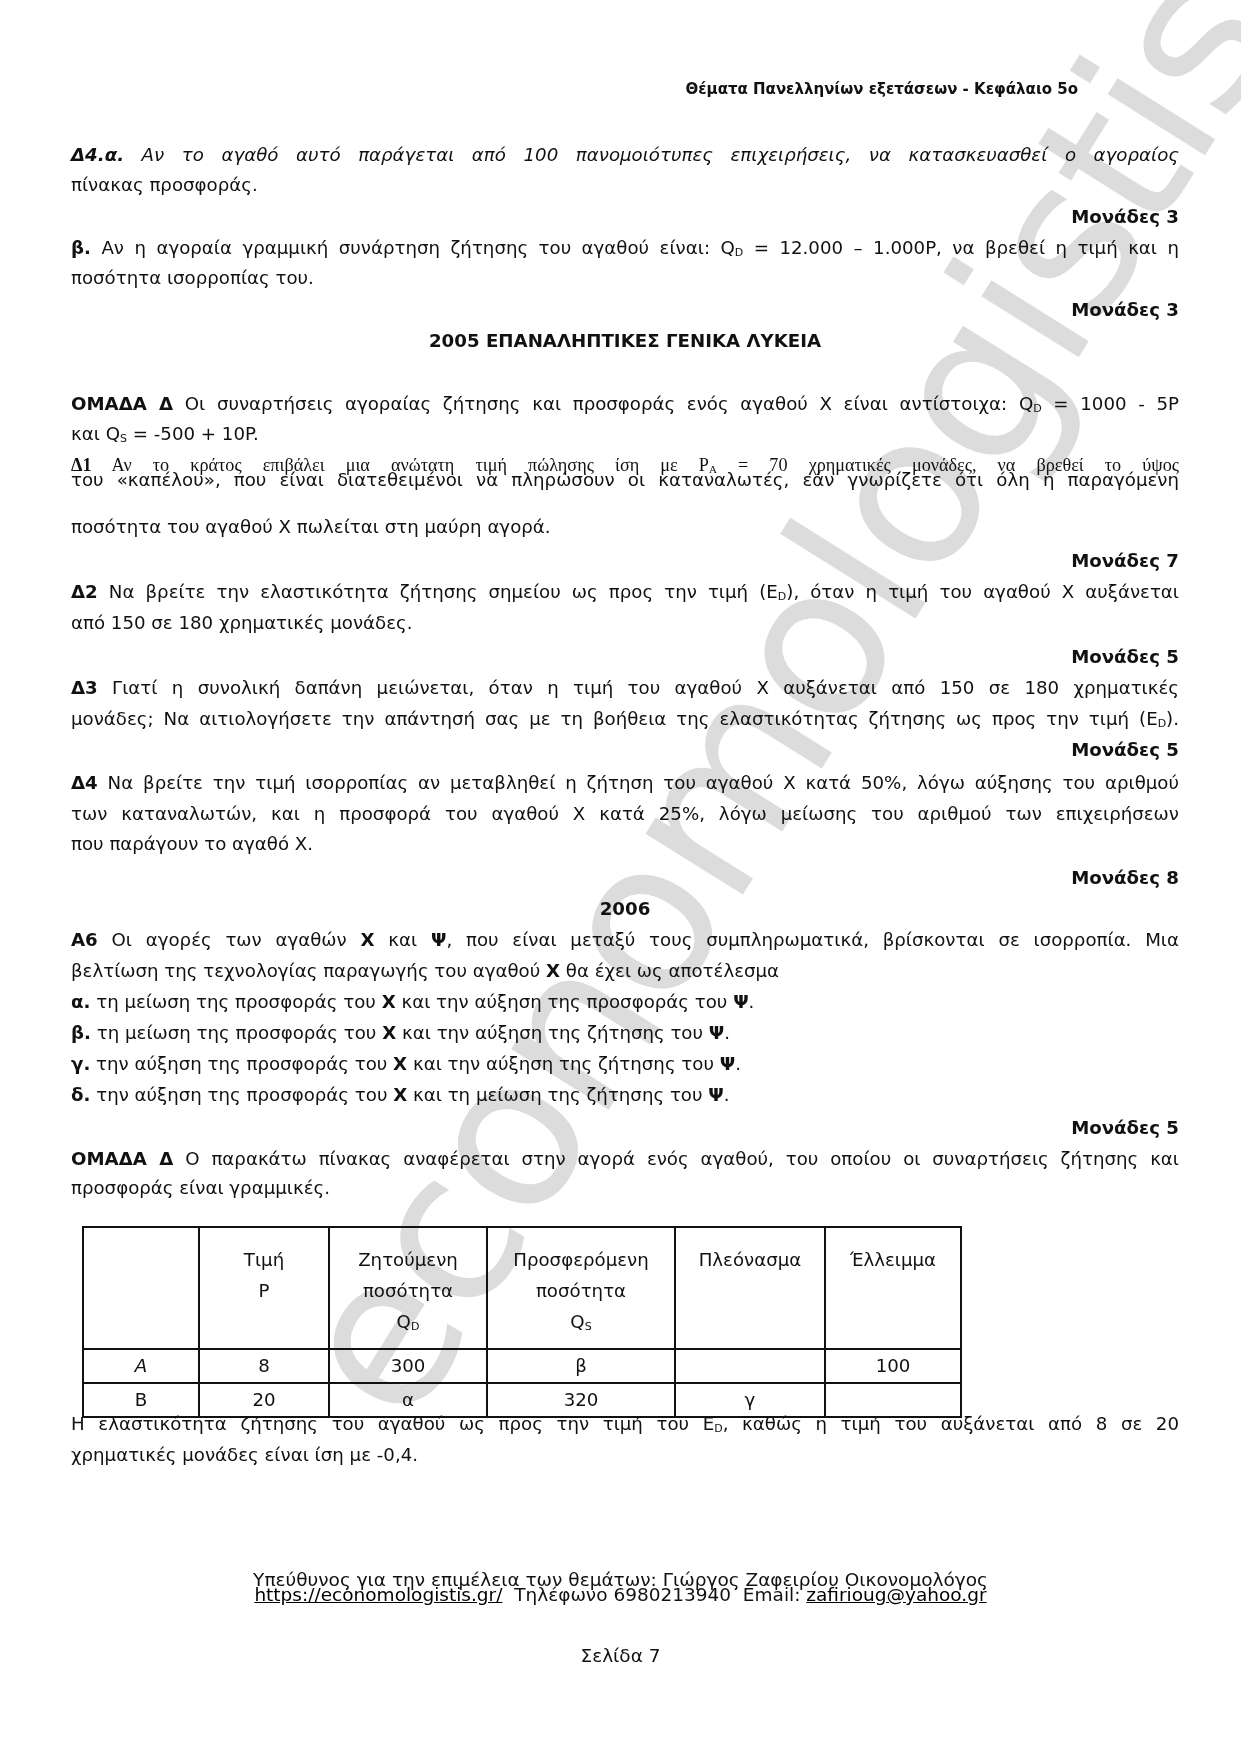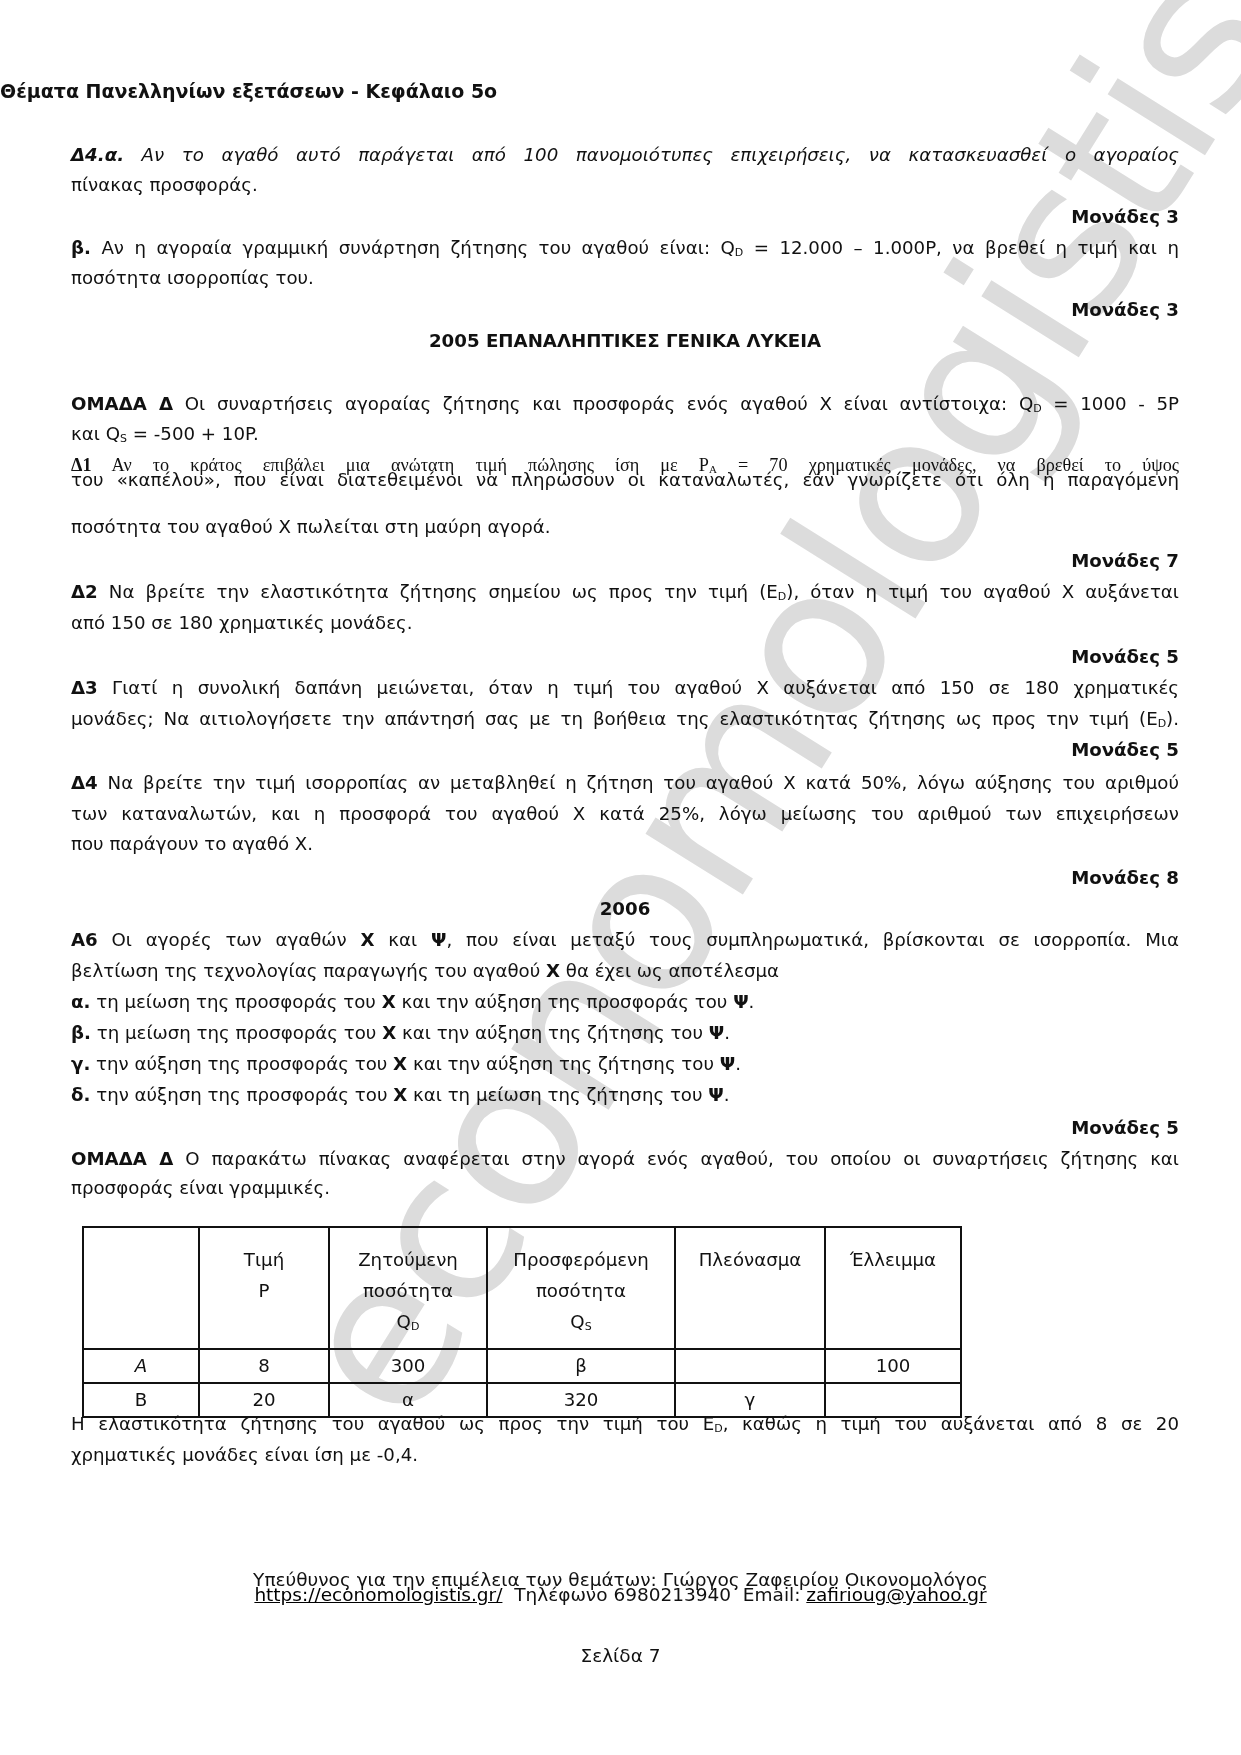--- a/index.html
+++ b/index.html
@@ -64,23 +64,23 @@
     }
     .center {
       text-align: center;
     }
     b, .b { font-weight: bold; }
     .header-title {
       position: absolute;
       left: 0;
       width: 1078px;
       top: 80px;
-      text-align: left;
+      text-align: right;
       font-weight: bold;
-      font-size: 19px;
+      font-size: 15px;
     }
     sub.s {
       font-size: 11px;
       vertical-align: -2px;
     }
     table.market {
       position: absolute;
       left: 82px;
       top: 1226px;
       border-collapse: collapse;

